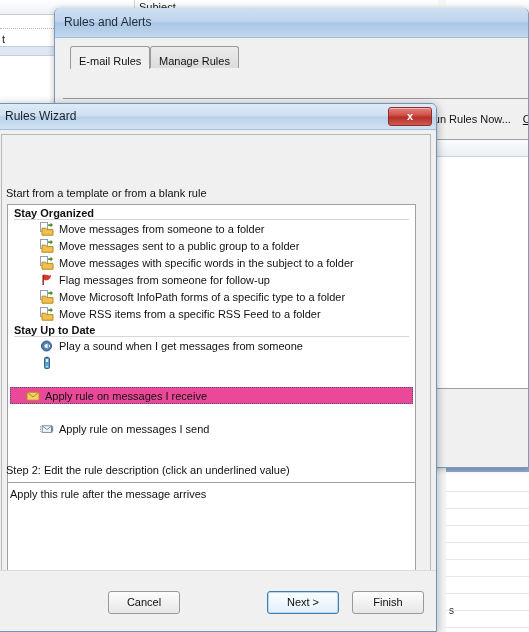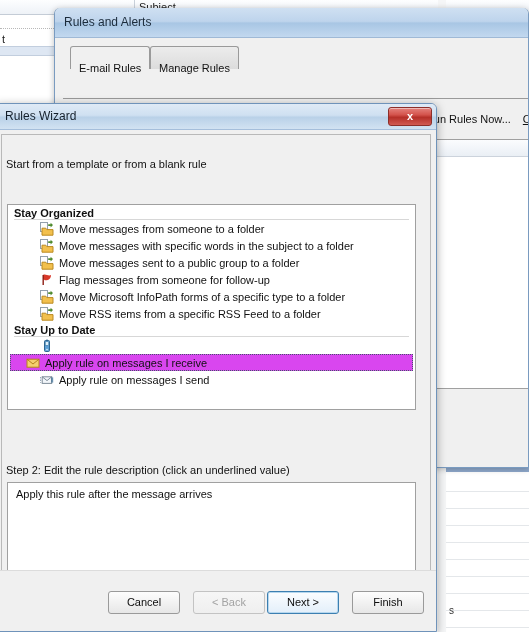--- a/index.html
+++ b/index.html
@@ -108,21 +108,21 @@
     position: absolute; left: 0; top: 30px; width: 475px; height: 430px;
     background: #f0f0f0;
     padding: 8px 0 0 7px;
   }
   .tabstrip { position: relative; height: 22px; margin-left: 8px; }
   .tab {
     position: absolute; top: 0; height: 22px;
     border: 1px solid #9a9a9a; border-bottom: none;
     border-radius: 3px 3px 0 0;
     font-size: 11px; color: #111;
-    padding: 11px 8px; line-height: 21px;
+    padding: 4px 8px; line-height: 21px;
   }
   .tab.active { left: 0; background: #f0f0f0; z-index: 2; height: 23px; }
   .tab.inactive { left: 80px; background: linear-gradient(#ececec,#dcdcdc); }
   .tabpanel {
     position: absolute; left: 8px; top: 60px; width: 467px; height: 370px;
     border-top: 1px solid #9a9a9a; background: #f0f0f0;
   }
   .ra-toolbar {
     position: absolute; left: 8px; top: 8px; height: 24px;
     display: flex; align-items: center; gap: 2px; white-space: nowrap;
@@ -174,56 +174,56 @@
   }
   .rw-body {
     position: absolute; left: 0; top: 26px; width: 443px; height: 503px;
     background: #f0f0f0;
   }
   .rw-panel {
     position: absolute; left: 6px; top: 4px; width: 430px; height: 458px;
     background: #f0f0f0; border: 1px solid #b9b9b9;
   }
   .rw-heading {
-    position: absolute; left: 11px; top: 28px; font-size: 11px; color: #111; text-align: center;
+    position: absolute; left: 11px; top: 57px; font-size: 11px; color: #111; text-align: center;
   }
   .rw-step1 {
     position: absolute; left: 11px; top: 56px; font-size: 11px; color: #111;
   }
   .tmpl-list {
-    position: absolute; left: 12px; top: 74px; width: 409px; height: 206px;
+    position: absolute; left: 12px; top: 74px; width: 409px; height: 279px;
     background: #ffffff; border: 1px solid #a0a0a0;
     overflow: hidden;
   }
   .grp {
     font-size: 11px; font-weight: bold; color: #111;
     padding: 2px 0 1px 6px; position: relative;
   }
   .grp::after {
     content: ""; position: absolute; left: 6px; right: 6px; bottom: 0;
     border-bottom: 1px solid #d7d7d7;
   }
   .item {
     display: flex; align-items: center; gap: 5px;
     height: 17px; padding-left: 32px;
     font-size: 11px; color: #111; white-space: nowrap;
   }
   .item.selected {
-    background: #d946ef;
+    background: #ec4899;
     outline: 1px dotted #45586b; outline-offset: -1px;
-    margin: 0 2px; padding-left: 16px;
+    margin: 16px 2px; padding-left: 16px;
   }
   .ico { width: 14px; height: 14px; flex: 0 0 14px; position: relative; display: inline-block; }
   .rw-step2 {
     position: absolute; left: 11px; top: 334px; font-size: 11px; color: #111;
   }
   .desc-box {
     position: absolute; left: 12px; top: 352px; width: 409px; height: 100px;
     background: #ffffff; border: 1px solid #a0a0a0;
-    font-size: 11px; color: #111; padding: 5px 8px;
+    font-size: 11px; color: #111; padding: 5px 2px;
   }
   .rw-footer {
     position: absolute; left: 0; top: 466px; width: 443px; height: 63px;
     background: #f0f0f0; border-top: 1px solid #dcdcdc;
   }
   .btn {
     position: absolute; top: 20px; width: 72px; height: 23px;
     background: linear-gradient(#fdfdfd,#e7e7e7);
     border: 1px solid #9a9a9a; border-radius: 3px;
     font-size: 11px; color: #0d0d0d;
@@ -430,31 +430,31 @@
           <span>Move messages from someone to a folder</span>
         </div>
         <div class="item">
           <span class="ico">
             <svg width="14" height="14" viewBox="0 0 14 14">
                 <rect x="0.5" y="0.5" width="7" height="9" fill="#fdfdfd" stroke="#93a0ad"></rect>
                 <path d="M8.2 2.2 L10.6 2.2 L10.6 0.8 L13 3.1 L10.6 5.4 L10.6 4 L8.2 4 Z" fill="#4f8a2e"></path>
                 <path d="M2 6.2 L5.8 6.2 L6.8 7.6 L13 7.6 L13 13.2 L2 13.2 Z" fill="#f2c04e" stroke="#bb8a22"></path>
               </svg>
           </span>
-          <span>Move messages with specific words in the subject to a folder</span>
+          <span>Move messages sent to a public group to a folder</span>
         </div>
         <div class="item">
           <span class="ico">
             <svg width="14" height="14" viewBox="0 0 14 14">
                 <rect x="0.5" y="0.5" width="7" height="9" fill="#fdfdfd" stroke="#93a0ad"></rect>
                 <path d="M8.2 2.2 L10.6 2.2 L10.6 0.8 L13 3.1 L10.6 5.4 L10.6 4 L8.2 4 Z" fill="#4f8a2e"></path>
                 <path d="M2 6.2 L5.8 6.2 L6.8 7.6 L13 7.6 L13 13.2 L2 13.2 Z" fill="#f2c04e" stroke="#bb8a22"></path>
               </svg>
           </span>
-          <span>Move messages sent to a public group to a folder</span>
+          <span>Move messages with specific words in the subject to a folder</span>
         </div>
         <div class="item">
           <span class="ico">
             <svg width="14" height="14" viewBox="0 0 14 14">
                 <path d="M3 2 C5.5 0.6 8.5 3.4 11 2 C11 4.6 10 6.4 7 7.2 C5 7.7 3.6 6.6 3 5.4 Z" fill="#d93a2b"></path>
                 <path d="M3.2 2 L3.2 12" stroke="#8e1f15" stroke-width="1.4" fill="none"></path>
               </svg>
           </span>
           <span>Flag messages from someone for follow-up</span>
         </div>
@@ -474,20 +474,30 @@
                 <rect x="0.5" y="0.5" width="7" height="9" fill="#fdfdfd" stroke="#93a0ad"></rect>
                 <path d="M8.2 2.2 L10.6 2.2 L10.6 0.8 L13 3.1 L10.6 5.4 L10.6 4 L8.2 4 Z" fill="#4f8a2e"></path>
                 <path d="M2 6.2 L5.8 6.2 L6.8 7.6 L13 7.6 L13 13.2 L2 13.2 Z" fill="#f2c04e" stroke="#bb8a22"></path>
               </svg>
           </span>
           <span>Move RSS items from a specific RSS Feed to a folder</span>
         </div>
 
         <div class="grp">Stay Up to Date</div>
 
+        <div class="item">
+          <span class="ico">
+            <svg width="14" height="14" viewBox="0 0 14 14">
+                <circle cx="6.5" cy="7" r="5" fill="#4f7fb5" stroke="#2e5580"></circle>
+                <path d="M4.6 5.6 L6 5.6 L7.6 4.2 L7.6 9.8 L6 8.4 L4.6 8.4 Z" fill="#fdfdfd"></path>
+                <path d="M9 5.6 q1.2 1.4 0 2.8" stroke="#fdfdfd" fill="none"></path>
+              </svg>
+          </span>
+          <span>Play a sound when I get messages from someone</span>
+        </div>
         <div class="item">
           <span class="ico">
             <svg width="14" height="14" viewBox="0 0 14 14">
                 <rect x="4.5" y="1.5" width="5" height="11" rx="1" fill="#5e9fd4" stroke="#2d6691"></rect>
                 <rect x="5.4" y="2.8" width="3.2" height="3.4" fill="#dff0fb" stroke="#2d6691" stroke-width="0.4"></rect>
                 <circle cx="7" cy="10.6" r="0.8" fill="#e8f4fc"></circle>
                 <path d="M7 1.5 L7 0.4" stroke="#2d6691"></path>
               </svg>
           </span>
         </div>
@@ -516,19 +526,18 @@
       </div>
 
       <div class="rw-step2">Step 2: Edit the rule description (click an underlined value)</div>
       <div class="desc-box">
         <span>Apply this rule after the message arrives</span>
       </div>
     </div>
 
     <div class="rw-footer">
       <div class="btn b-cancel">Cancel</div>
-      <div class="btn b-back disabled">&lt; Back</div>
       <div class="btn b-next default">Next &gt;</div>
       <div class="btn b-finish">Finish</div>
     </div>
   </div>
 
 </div>
 
 </body></html>

